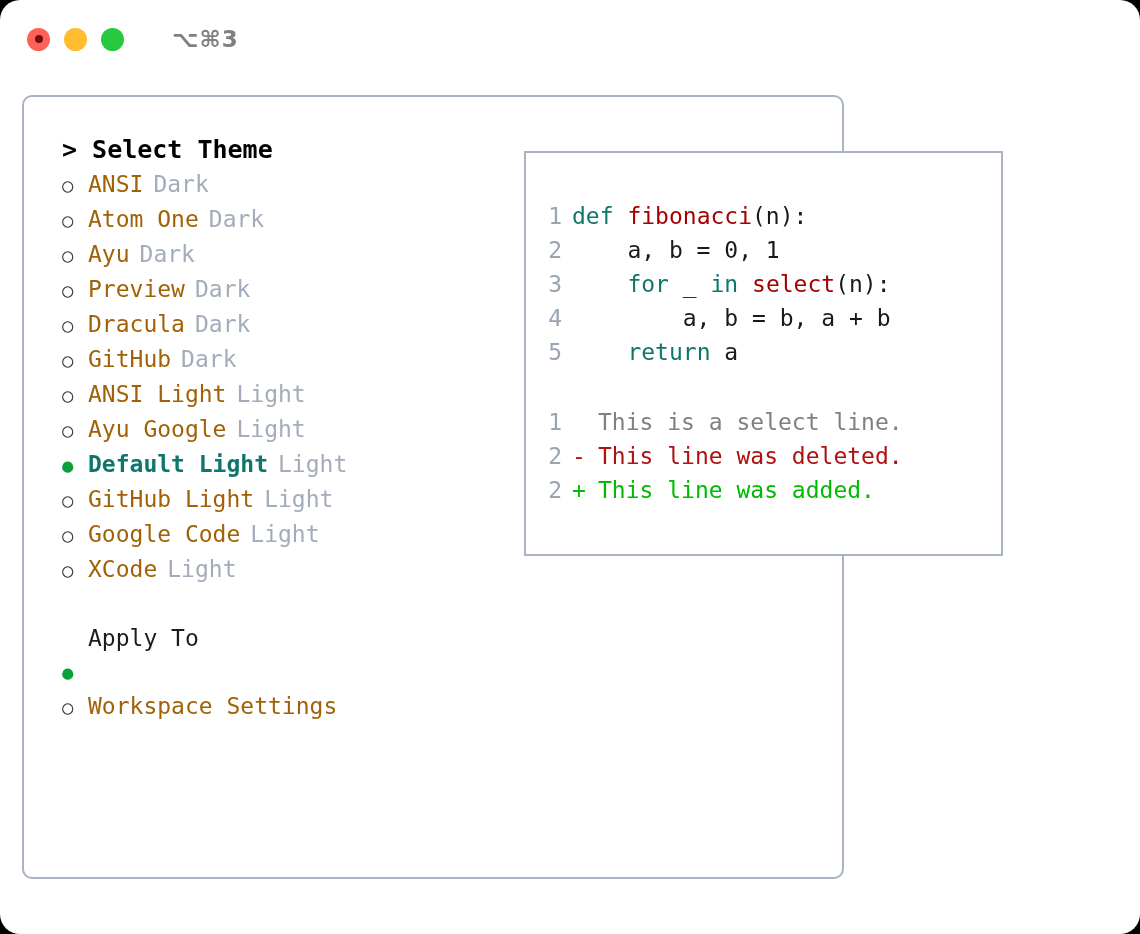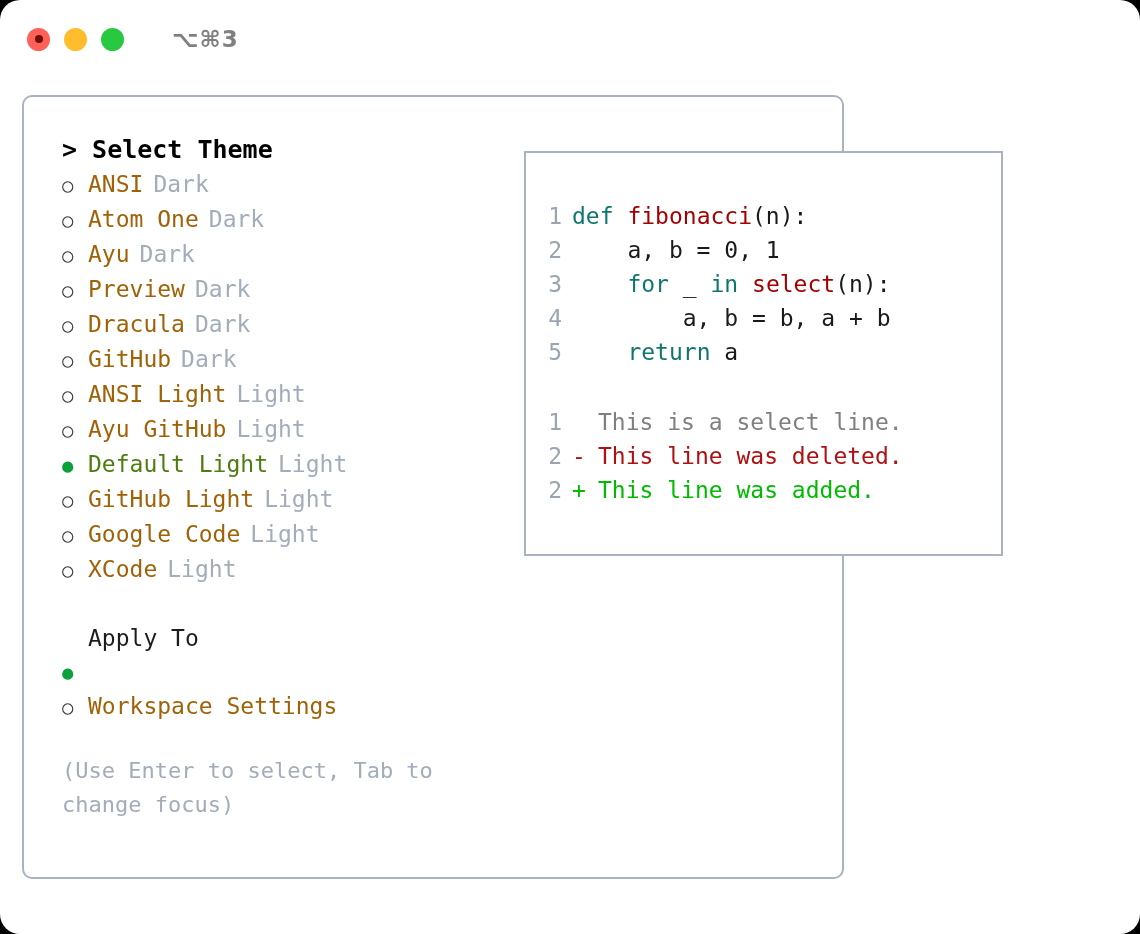--- a/index.html
+++ b/index.html
@@ -115,21 +115,21 @@
   }
   .opt-marker {
     display: inline-block;
     width: 26px;
     flex: none;
     color: #3a3a3a;
     font-size: 19px;
   }
   .opt-row.selected .opt-marker { color: #0ba03c; }
   .opt-label { color: #a16207; }
-  .opt-row.selected .opt-label { color: #4d7c0f; }
+  .opt-row.selected .opt-label { color: #0f766e; font-weight: bold; }
   .opt-cat {
     color: #a2acba;
     margin-left: 10px;
   }
 
   .section-gap { height: 34px; }
 
   .subheader {
     font-size: 23px;
     color: #1c1c1c;
@@ -225,37 +225,36 @@
         <div class="panel-header">&gt; Select Theme</div>
 
         <div class="opt-list" id="theme-list">
             <div class="opt-row"><span class="opt-marker">○</span><span class="opt-label">ANSI</span><span class="opt-cat">Dark</span></div>
             <div class="opt-row"><span class="opt-marker">○</span><span class="opt-label">Atom One</span><span class="opt-cat">Dark</span></div>
             <div class="opt-row"><span class="opt-marker">○</span><span class="opt-label">Ayu</span><span class="opt-cat">Dark</span></div>
             <div class="opt-row"><span class="opt-marker">○</span><span class="opt-label">Preview</span><span class="opt-cat">Dark</span></div>
             <div class="opt-row"><span class="opt-marker">○</span><span class="opt-label">Dracula</span><span class="opt-cat">Dark</span></div>
             <div class="opt-row"><span class="opt-marker">○</span><span class="opt-label">GitHub</span><span class="opt-cat">Dark</span></div>
             <div class="opt-row"><span class="opt-marker">○</span><span class="opt-label">ANSI Light</span><span class="opt-cat">Light</span></div>
-            <div class="opt-row"><span class="opt-marker">○</span><span class="opt-label">Ayu GitHub</span><span class="opt-cat">Light</span></div>
+            <div class="opt-row"><span class="opt-marker">○</span><span class="opt-label">Ayu Google</span><span class="opt-cat">Light</span></div>
             <div class="opt-row selected"><span class="opt-marker">●</span><span class="opt-label">Default Light</span><span class="opt-cat">Light</span></div>
             <div class="opt-row"><span class="opt-marker">○</span><span class="opt-label">GitHub Light</span><span class="opt-cat">Light</span></div>
             <div class="opt-row"><span class="opt-marker">○</span><span class="opt-label">Google Code</span><span class="opt-cat">Light</span></div>
             <div class="opt-row"><span class="opt-marker">○</span><span class="opt-label">XCode</span><span class="opt-cat">Light</span></div>
           </div>
 
         <div class="section-gap"></div>
 
         <div class="subheader">Apply To</div>
 
         <div class="opt-list" id="apply-list">
             <div class="opt-row selected"><span class="opt-marker">●</span></div>
             <div class="opt-row"><span class="opt-marker">○</span><span class="opt-label">Workspace Settings</span></div>
           </div>
 
-        <div class="hint">(Use Enter to select, Tab to change focus)</div>
       </div>
 
       <div class="right-col">
 
         <div class="preview-box">
           <div id="code-block">
               <div class="code-line"><span class="ln">1</span><span class="code-text"><span class="tok-kw">def </span><span class="tok-fn">fibonacci</span><span class="tok-plain">(n):</span></span></div>
               <div class="code-line"><span class="ln">2</span><span class="code-text"><span class="tok-plain">    a, b = 0, 1</span></span></div>
               <div class="code-line"><span class="ln">3</span><span class="code-text"><span class="tok-plain">    </span><span class="tok-kw">for</span><span class="tok-plain"> _ </span><span class="tok-kw">in</span><span class="tok-plain"> </span><span class="tok-fn">select</span><span class="tok-plain">(n):</span></span></div>
               <div class="code-line"><span class="ln">4</span><span class="code-text"><span class="tok-plain">        a, b = b, a + b</span></span></div>

